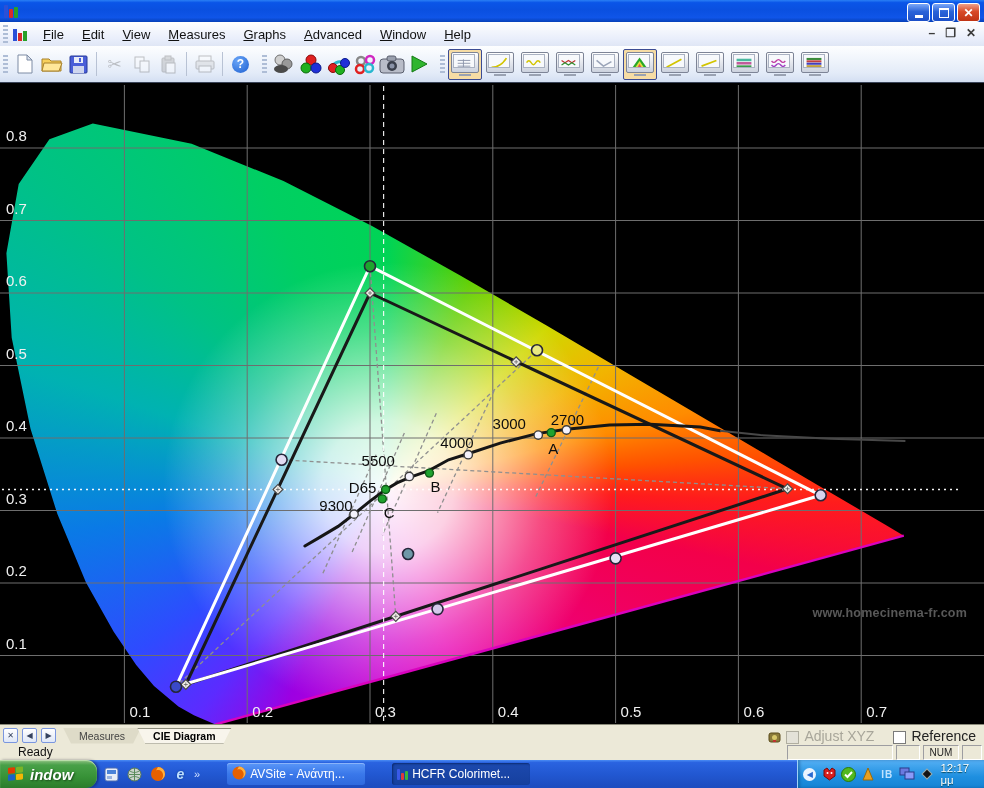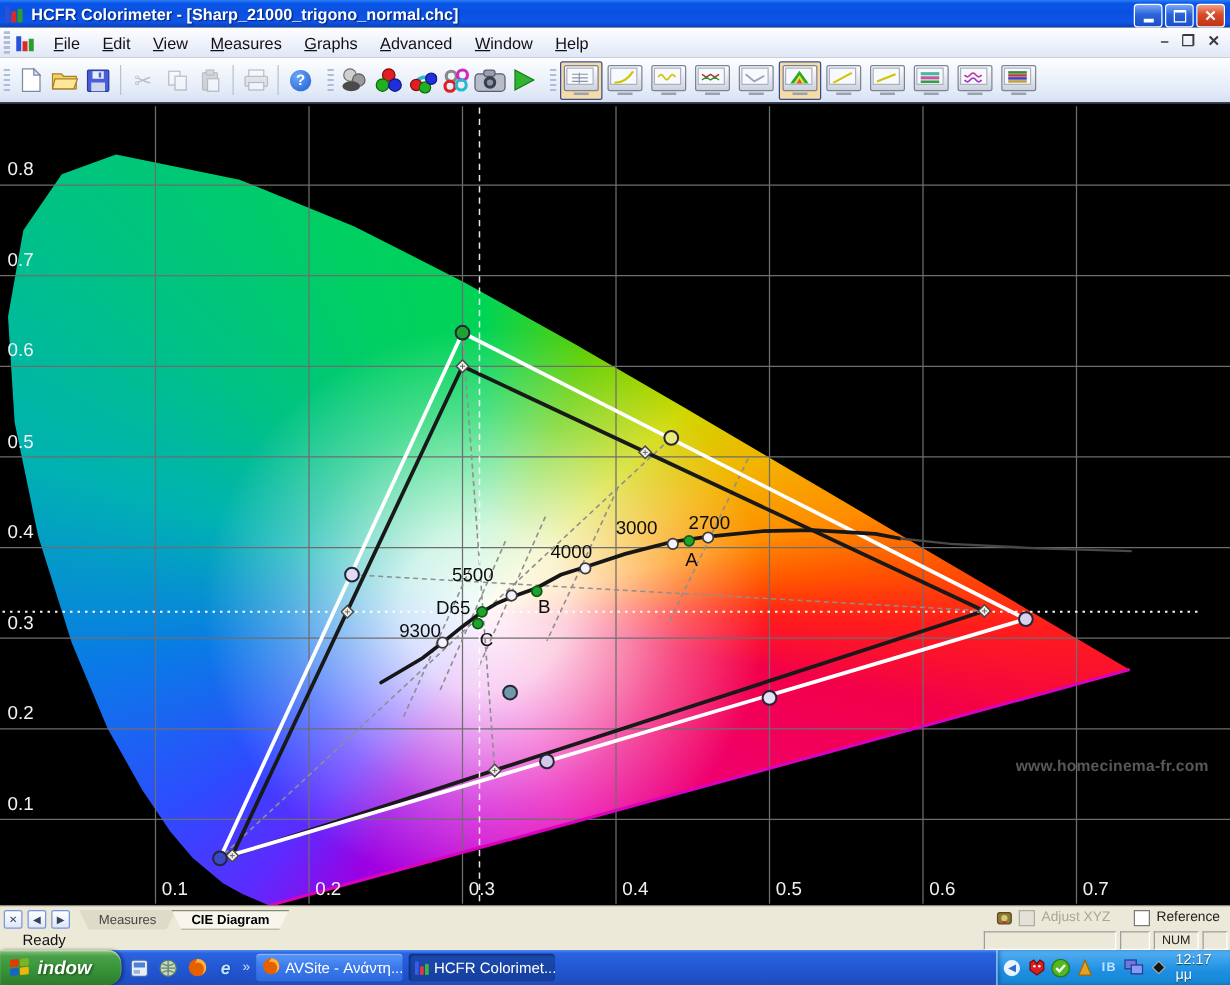--- a/index.html
+++ b/index.html
@@ -61,21 +61,21 @@
   .watermark{position:absolute;right:17px;top:523px;color:#585858;font-size:12.5px;font-weight:bold;letter-spacing:.2px;}
 
   
   .tabbar{position:absolute;top:724px;left:0;width:984px;height:20px;background:#ece9d8;border-top:1px solid #8a8a7a;
     display:flex;align-items:center;font-size:10.5px;color:#222;}
   .tnav{width:13px;height:13px;margin-left:3px;margin-right:1px;border:1px solid #7a96df;border-radius:2px;
     background:linear-gradient(#fff,#dfe7f7);display:flex;align-items:center;justify-content:center;font-size:8px;color:#35425e;}
   .tab{height:16px;line-height:16px;margin-top:1px;padding:0 16px;clip-path:polygon(0 0,100% 0,calc(100% - 8px) 100%,8px 100%);
     background:#dedbc8;color:#444;margin-left:-4px;}
   .tab.active{background:#f8f5ec;color:#000;font-weight:bold;box-shadow:inset 0 0 0 1px #8a8a7a;}
-  .tab-right{position:absolute;right:8px;top:3px;display:flex;align-items:flex-start;gap:5px;font-size:11px;}
+  .tab-right{position:absolute;right:8px;top:3px;display:flex;align-items:flex-end;gap:5px;font-size:14px;}
   .cbx{width:11px;height:11px;border:1px solid #7a7a7a;background:#fff;}
   .cbx.dis{background:#e4e2d8;border-color:#b0aea0;}
   .dimtext{color:#a8a69a;}
 
   
   .statusbar{position:absolute;top:744px;left:0;width:984px;height:16px;background:#ece9d8;
     display:flex;align-items:center;font-size:12px;color:#111;}
   .spanel{height:13px;border:1px solid;border-color:#9d9da1 #fff #fff #9d9da1;margin-left:3px;font-size:10px;
     display:flex;align-items:center;justify-content:center;color:#222;}
 
@@ -84,21 +84,21 @@
     background:linear-gradient(#4a8cf5 0%,#2a63e0 9%,#2258d2 50%,#1d4dc0 95%);display:flex;align-items:center;}
   .startbtn{height:28px;width:97px;border-radius:0 11px 11px 0;
     background:linear-gradient(#8fc183 0%,#48a048 18%,#379237 60%,#2b7c2b 100%);
     box-shadow:inset 0 1px 1px #bfe0b0,2px 0 3px rgba(0,0,30,.4);
     display:flex;align-items:center;gap:5px;padding-left:8px;box-sizing:border-box;}
   .startflag{width:17px;height:15px;display:grid;grid-template-columns:7px 7px;grid-template-rows:6px 6px;gap:1px;transform:skewY(-6deg);}
   .startflag i{border-radius:1px;}
   .starttext{color:#fff;font-size:15px;font-weight:bold;font-style:italic;text-shadow:1px 1px 2px #1a4a1a;}
   .qlicon{width:17px;height:17px;margin-left:6px;display:flex;align-items:center;justify-content:center;}
   .chev{color:#cfe0ff;font-size:11px;margin-left:5px;}
-  .taskbtn{height:22px;width:117px;margin-left:5px;border-radius:3px;display:flex;align-items:center;gap:4px;padding:0 5px;box-sizing:border-box;
+  .taskbtn{height:22px;width:138px;margin-left:27px;border-radius:3px;display:flex;align-items:center;gap:4px;padding:0 5px;box-sizing:border-box;
     background:linear-gradient(#5a97f8,#3a78ea 50%,#2f6ade);box-shadow:inset 0 1px 0 #8ab4fa;color:#fff;font-size:12px;white-space:nowrap;overflow:hidden;}
   .taskbtn.active{background:linear-gradient(#1c49ae,#16409e);box-shadow:inset 1px 1px 2px #0c2a70;}
   .tray{position:absolute;right:0;top:0;height:28px;width:186px;
     background:linear-gradient(#55b0f4,#1e8fe0 60%,#1584d4);border-left:1px solid #9fd2f8;
     display:flex;align-items:center;box-shadow:inset 2px 0 3px rgba(0,40,90,.35);}
   .trayic{margin-left:4px;display:flex;align-items:center;justify-content:center;width:16px;height:16px;}
   .clock{color:#fff;font-size:11.5px;margin-left:6px;text-shadow:0 1px 1px #045;}
   .bars{display:flex;align-items:flex-end;gap:1px;height:12px;}
   .bars i{display:block;width:3px;border-radius:1px;}
 </style>
@@ -106,21 +106,20 @@
 <body>
 
 <div class="screen">
 
   <div class="titlebar">
     <span class="appicon">
       <i style="height:13px;background:#2a50d8"></i>
         <i style="height:9px;background:#d82a2a"></i>
         <i style="height:11px;background:#28a028"></i>
     </span>
-    <span class="title-text">HCFR Colorimeter - [Sharp_21000_trigono_normal.chc]</span>
     <span class="winbtns">
       <span class="wbtn">
           <span class="glyph-min"></span>
         </span>
       <span class="wbtn">
           <span class="glyph-rest"></span>
         </span>
       <span class="wbtn close">
           <span class="glyph-close">✕</span>
         </span>

